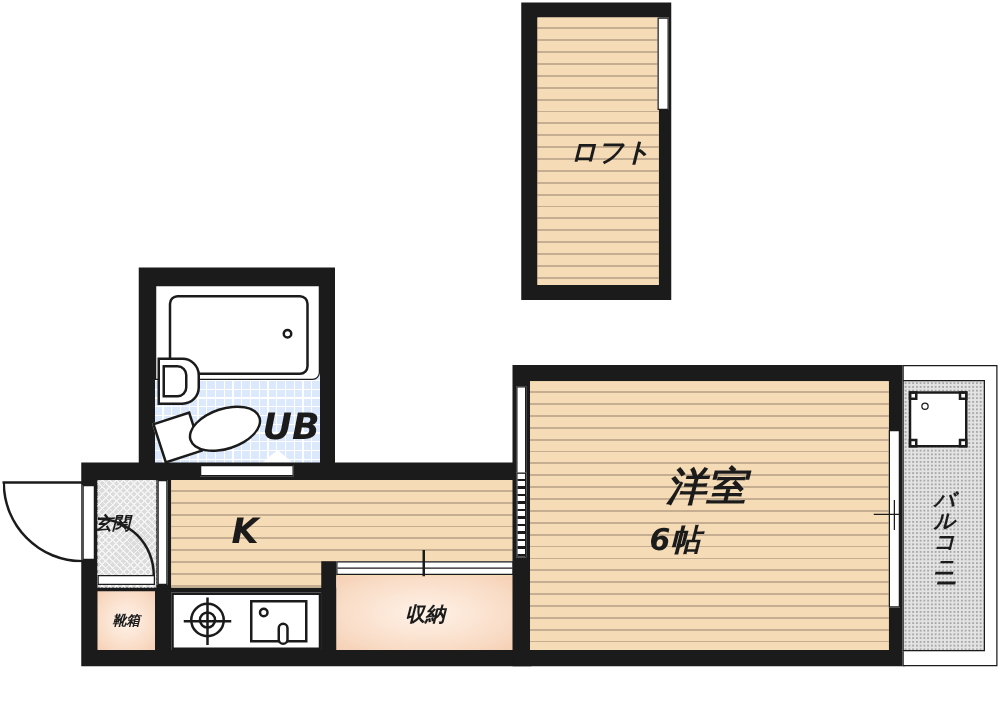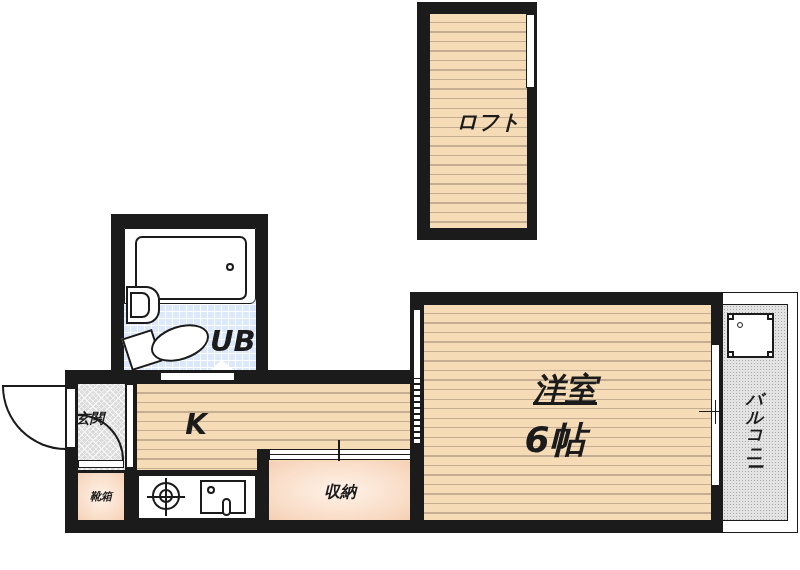--- a/index.html
+++ b/index.html
@@ -89,22 +89,22 @@
 <div class="abs white outline" style="left:269px;top:449px;width:142px;height:11px;border-width:1px;"></div>
 <div class="abs" style="left:270px;top:454px;width:140px;height:1px;background:#1b1b1b;"></div>
 <div class="abs" style="left:338px;top:440px;width:2px;height:30px;background:#1b1b1b;"></div>
 <div class="abs storage" style="left:269px;top:461px;width:142px;height:59px;"></div>
 <div class="abs label" style="left:269px;top:482px;width:142px;font-size:16px;">収納</div>
 
 <div class="abs wall" style="left:410px;top:292px;width:314px;height:241px;"></div>
 <div class="abs floor" style="left:424px;top:305px;width:287px;height:215px;"></div>
 <div class="abs white outline" style="left:413px;top:309px;width:8px;height:88px;border-width:1px;"></div>
 <div class="abs" style="left:413px;top:378px;width:8px;height:68px;background:#fff;border:1px solid #1b1b1b;background-image:repeating-linear-gradient(to bottom,#fff 0,#fff 4px,#1b1b1b 4px,#1b1b1b 6px);"></div>
-<div class="abs label" style="left:500px;top:368px;width:130px;font-size:32px;text-decoration:underline;">洋室</div>
-<div class="abs label" style="left:490px;top:416px;width:130px;font-size:36px;">6帖</div>
+<div class="abs label" style="left:500px;top:368px;width:130px;font-size:32px;">洋室</div>
+<div class="abs label" style="left:475px;top:416px;width:130px;font-size:24px;">6帖</div>
 
 <div class="abs white outline" style="left:711px;top:344px;width:9px;height:142px;border-width:1px;"></div>
 <div class="abs" style="left:699px;top:411px;width:34px;height:1px;background:#1b1b1b;"></div>
 <div class="abs" style="left:715px;top:400px;width:1px;height:24px;background:#1b1b1b;"></div>
 
 <div class="abs" style="left:722px;top:292px;width:76px;height:241px;border:1px solid #1b1b1b;background:#fff;"></div>
 <div class="abs dotted" style="left:722px;top:304px;width:66px;height:217px;border:1px solid #1b1b1b;"></div>
 <div class="abs white" style="left:727px;top:313px;width:47px;height:45px;border:2px solid #1b1b1b;"></div>
 <div class="abs" style="left:727px;top:313px;width:7px;height:7px;border:2px solid #1b1b1b;"></div>
 <div class="abs" style="left:767px;top:313px;width:7px;height:7px;border:2px solid #1b1b1b;"></div>

